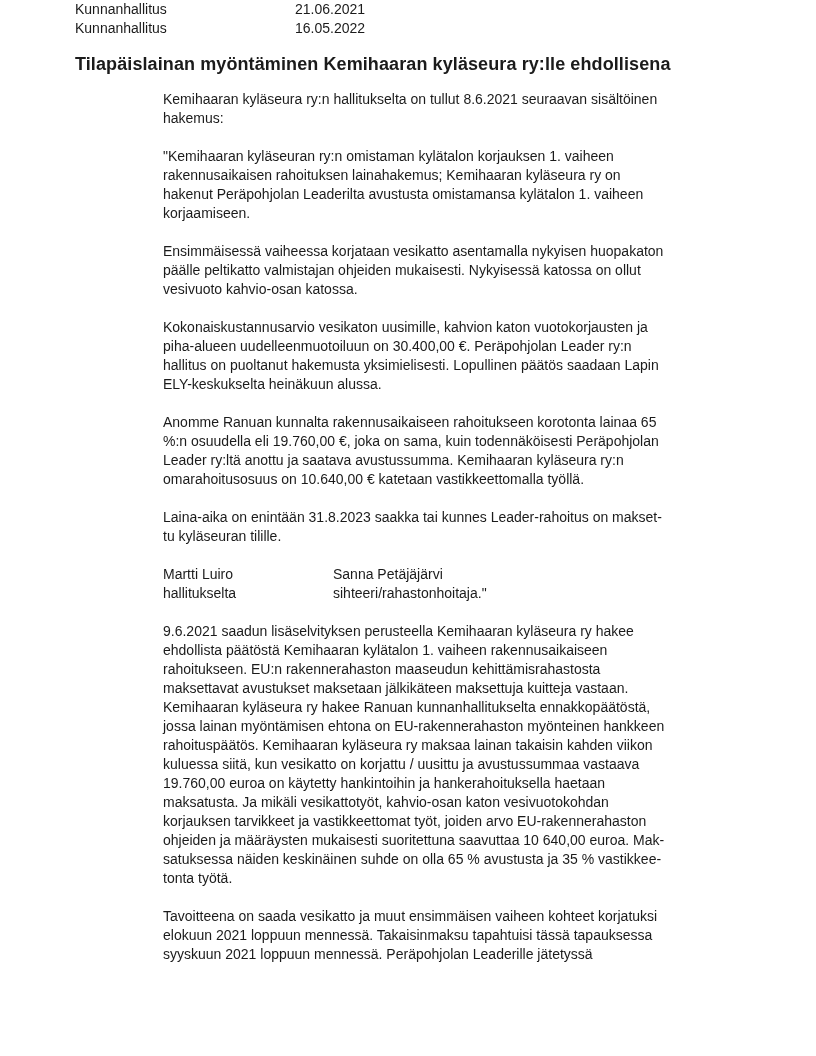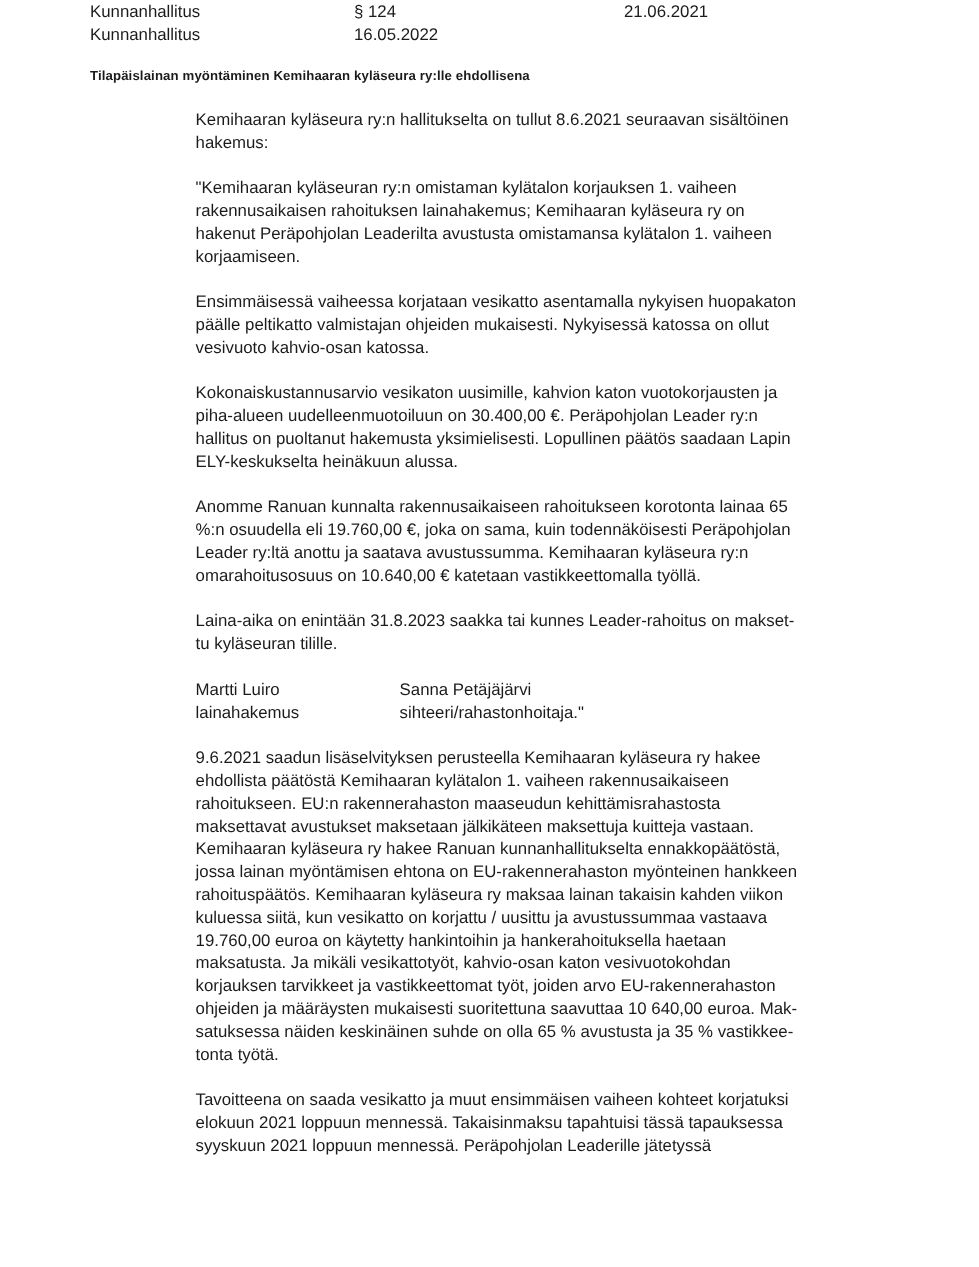--- a/index.html
+++ b/index.html
@@ -24,21 +24,21 @@
   }
   
   .meta-table { }
   .meta-row { display: flex; }
   .meta-cell-committee { width: 220px; }
   .meta-cell-section   { width: 225px; }
   .meta-cell-date      { }
   
   .doc-title {
     margin: 17px 0 0 0;
-    font-size: 11px;
+    font-size: 18px;
     font-weight: bold;
     line-height: 19px;
     letter-spacing: 0.1px;
   }
   .case-number   { margin-top: 18px; }
   .section-heading { margin-top: 18px; }
   
   .doc-body {
     margin-left: 88px;
     margin-top: 16px;
@@ -57,21 +57,20 @@
   .sig-line { white-space: pre-line; }
 </style>
 </head>
 <body>
 
 <div class="page">
 
   <div class="meta-table">
     <div class="meta-row">
       <span class="meta-cell-committee">Kunnanhallitus</span>
-      <span class="meta-cell-section">§ 124</span>
       <span class="meta-cell-date">21.06.2021</span>
     </div>
     <div class="meta-row">
       <span class="meta-cell-committee">Kunnanhallitus</span>
       <span class="meta-cell-date">16.05.2022</span>
     </div>
   </div>
 
   <h1 class="doc-title">Tilapäislainan myöntäminen Kemihaaran kyläseura ry:lle ehdollisena</h1>
 
@@ -95,21 +94,21 @@
     <p>Anomme Ranuan kunnalta rakennusaikaiseen rahoitukseen korotonta lainaa 65
 %:n osuudella eli 19.760,00 €, joka on sama, kuin todennäköisesti Peräpohjolan
 Leader ry:ltä anottu ja saatava avustussumma. Kemihaaran kyläseura ry:n
 omarahoitusosuus on 10.640,00 € katetaan vastikkeettomalla työllä.</p>
     <p>Laina-aika on enintään 31.8.2023 saakka tai kunnes Leader-rahoitus on makset-
 tu kyläseuran tilille.</p>
 
     <div class="signature-block">
       <div class="signature-col-left">
         <div class="sig-line">Martti Luiro</div>
-        <div class="sig-line">lainahakemus</div>
+        <div class="sig-line">hallitukselta</div>
       </div>
       <div class="signature-col-right">
         <div class="sig-line">Sanna Petäjäjärvi</div>
         <div class="sig-line">sihteeri/rahastonhoitaja."</div>
       </div>
     </div>
 
     <p>9.6.2021 saadun lisäselvityksen perusteella Kemihaaran kyläseura ry hakee
 ehdollista päätöstä Kemihaaran kylätalon 1. vaiheen rakennusaikaiseen
 rahoitukseen. EU:n rakennerahaston maaseudun kehittämisrahastosta

